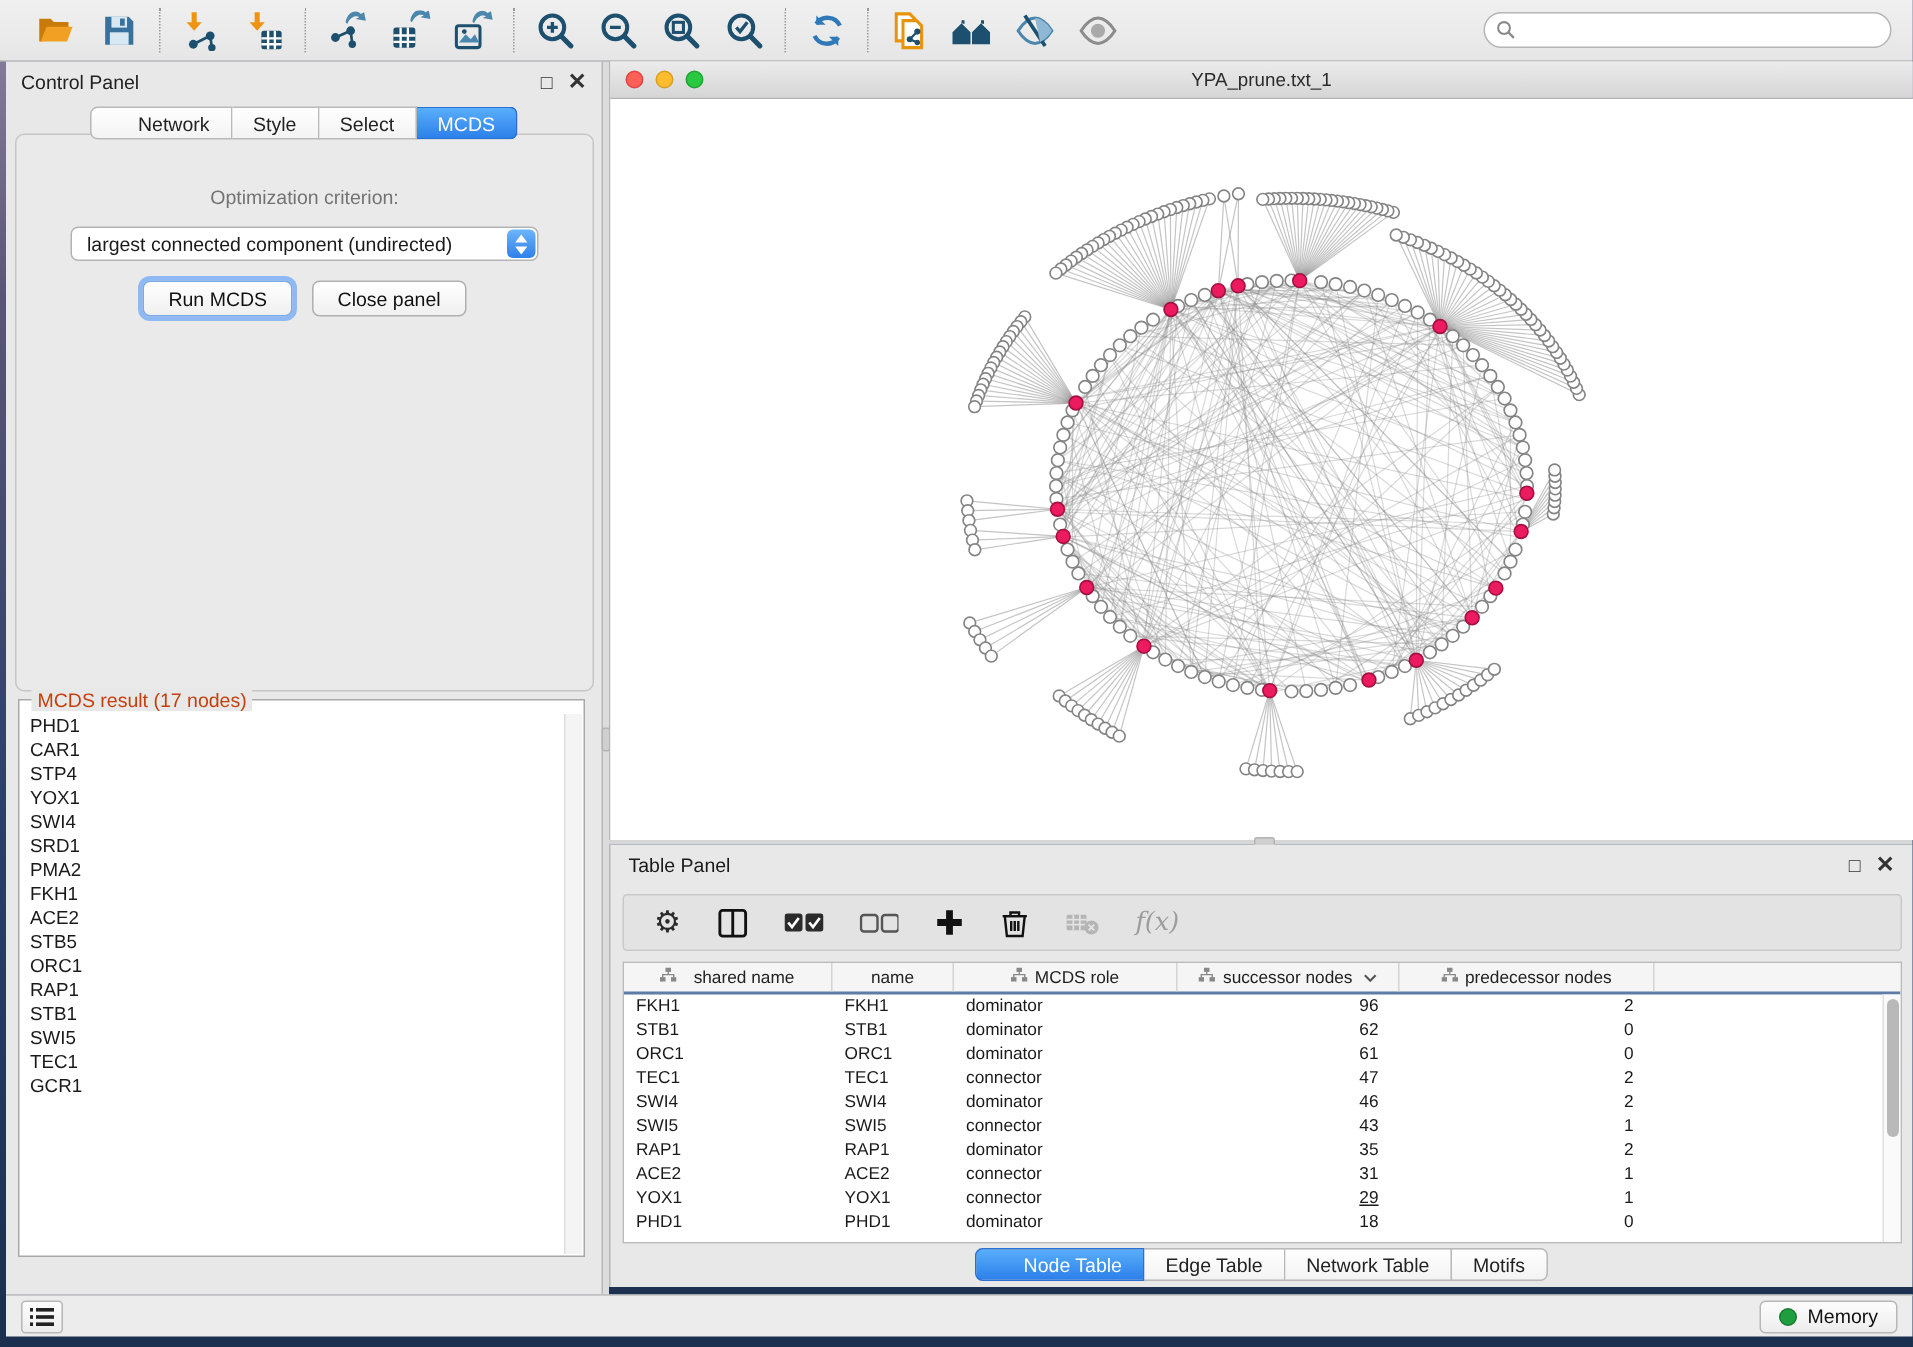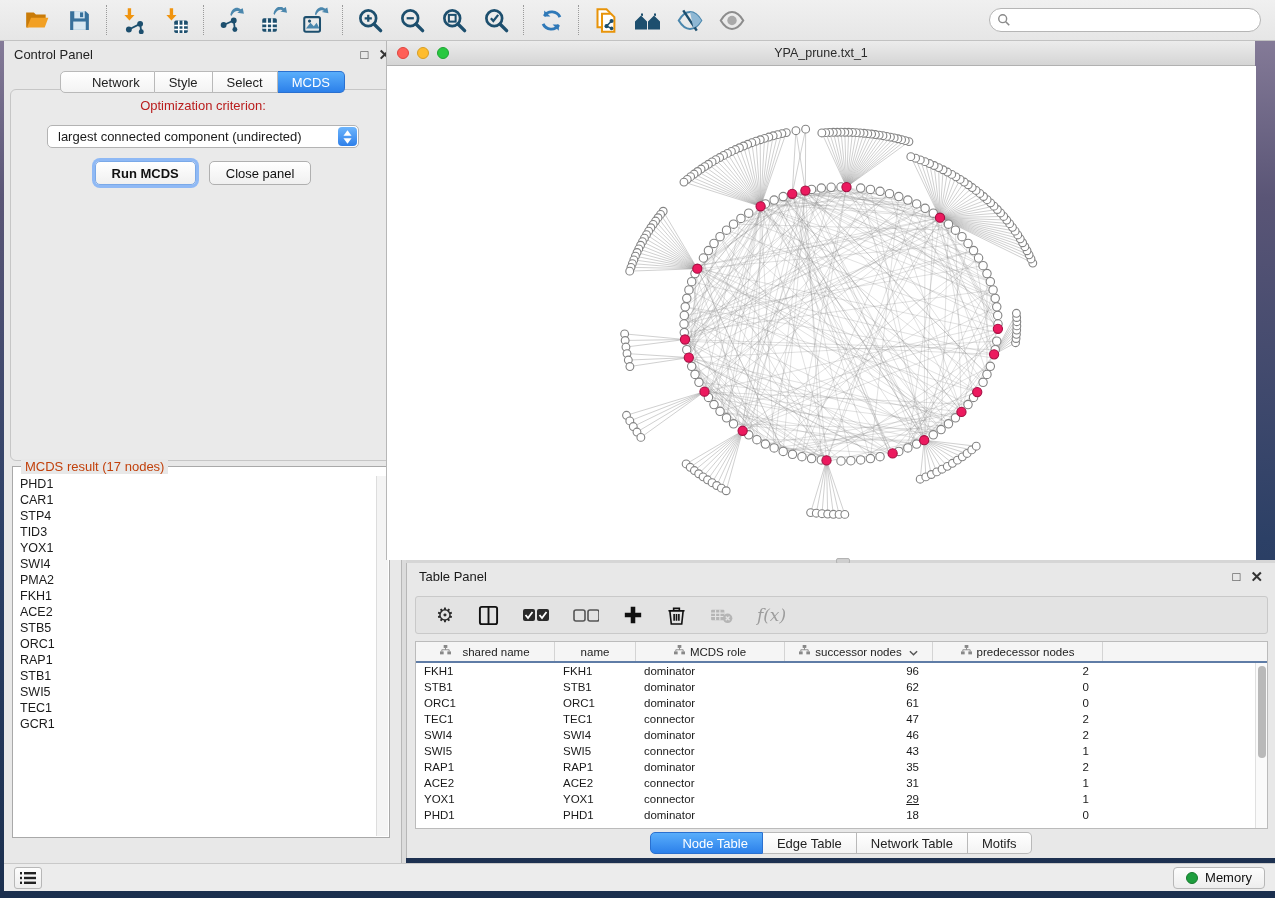--- a/index.html
+++ b/index.html
@@ -35,50 +35,50 @@
   .cp-tabs { display:flex; justify-content:center; margin-top:4px; position:relative; z-index:2; }
   .tabbtn { height:22px; padding:0 14px; background:linear-gradient(#ffffff,#f3f3f3);
             border:1px solid #b9b9b9; border-left:none; font-size:13px; color:#222;
             display:flex; align-items:center; cursor:default; }
   .tabbtn:first-child { border-left:1px solid #b9b9b9; border-radius:5px 0 0 5px;padding-left:31px; }
   .tabbtn:last-child { border-radius:0 5px 5px 0; }
   .tabbtn.sel { background:linear-gradient(#59aefb,#2c80ea); color:#fff; border-color:#2a70cf; }
 
   .cp-body { position:absolute; left:6px; top:48px; width:386px; height:372px;
              background:#eaeaea; border:1px solid #c6c6c6; border-radius:6px; }
-  .opt-label { text-align:center; margin-top:8px; font-size:13px; color:#b91c1c; }
+  .opt-label { text-align:center; margin-top:34px; font-size:13px; color:#737373; }
   .selectbox { position:relative; margin:12px auto 0; width:312px; height:23px; background:#fff;
                border:1px solid #b3b3b3; border-radius:5px; display:flex; align-items:center;
                padding-left:10px; font-size:13px; }
   .sel-stepper { position:absolute; right:1px; top:1px; width:19px; height:19px; border-radius:4px;
                  background:linear-gradient(#6db5fc,#2e7fe9); display:flex; flex-direction:column;
                  align-items:center; justify-content:center; gap:2px; }
   .sel-stepper svg { display:block; }
   .cp-buttons { display:flex; justify-content:center; gap:13px; margin-top:13px; }
   .pushbtn { height:24px; padding:0 16px; background:linear-gradient(#ffffff,#f0f0f0);
              border:1px solid #b0b0b0; border-radius:5px; font-size:13px; color:#111; cursor:default; }
-  .pushbtn.focused { box-shadow:0 0 0 3px rgba(93,158,250,.65); border-color:#7aa9e8;font-weight:bold; }
+  .pushbtn.focused { box-shadow:0 0 0 3px rgba(93,158,250,.65); border-color:#7aa9e8; }
 
   .mcds-field { position:absolute; left:8px; top:425px; width:378px; height:372px;
                 border:1px solid #a9a9a9; background:#fff; }
   .mcds-legend { position:absolute; left:8px; top:-8px; background:#e8e8e8; padding:0 4px;
                  font-size:13px; color:#c2410c; }
   .mcds-list { position:absolute; left:1px; top:9px; right:13px; bottom:1px; overflow:hidden;
                font-size:12.5px; }
   .mcds-list div { line-height:16px; padding-left:6px; }
   .mcds-scroll { position:absolute; top:9px; right:1px; bottom:1px; width:12px; background:#f4f4f4;
                  border-left:1px solid #ddd; }
 
   
   .v-divider { position:absolute; left:402px; top:41px; width:4px; height:822px; background:#dcdcdc; }
   .v-handle { position:absolute; left:401px; top:485px; width:6px; height:16px; background:#cfcfcf;
               border:1px solid #b3b3b3; border-radius:2px; }
 
   
-  .net-window { position:absolute; left:386px; top:41px; width:869px; height:519px; background:#fff;
+  .net-window { position:absolute; left:406px; top:41px; width:869px; height:519px; background:#fff;
                 border-left:1px solid #b7b7b7; }
   .net-titlebar { height:25px; background:linear-gradient(#ececec,#d5d5d5); border-bottom:1px solid #b1b1b1;
                   display:flex; align-items:center; position:relative; }
   .traffic { display:flex; gap:8px; margin-left:10px; }
   .tl { width:12px; height:12px; border-radius:50%; }
   .tl.red { background:#ff5f57; border:1px solid #e0443e; }
   .tl.yel { background:#febc2e; border:1px solid #d89e24; }
   .tl.grn { background:#28c840; border:1px solid #1ea433; }
   .net-title { position:absolute; left:0; right:0; text-align:center; font-size:12.5px; color:#2b2b2b; }
   .net-canvas { position:relative; width:869px; height:494px; background:#fff; }
@@ -322,23 +322,23 @@
       <button class="pushbtn focused">Run MCDS</button>
       <button class="pushbtn">Close panel</button>
     </div>
   </div>
   <div class="mcds-field">
     <span class="mcds-legend">MCDS result (17 nodes)</span>
     <div class="mcds-list" id="mcds-list">
         <div>PHD1</div>
         <div>CAR1</div>
         <div>STP4</div>
-        <div>TID3</div>
         <div>YOX1</div>
         <div>SWI4</div>
+        <div>SRD1</div>
         <div>PMA2</div>
         <div>FKH1</div>
         <div>ACE2</div>
         <div>STB5</div>
         <div>ORC1</div>
         <div>RAP1</div>
         <div>STB1</div>
         <div>SWI5</div>
         <div>TEC1</div>
         <div>GCR1</div>

